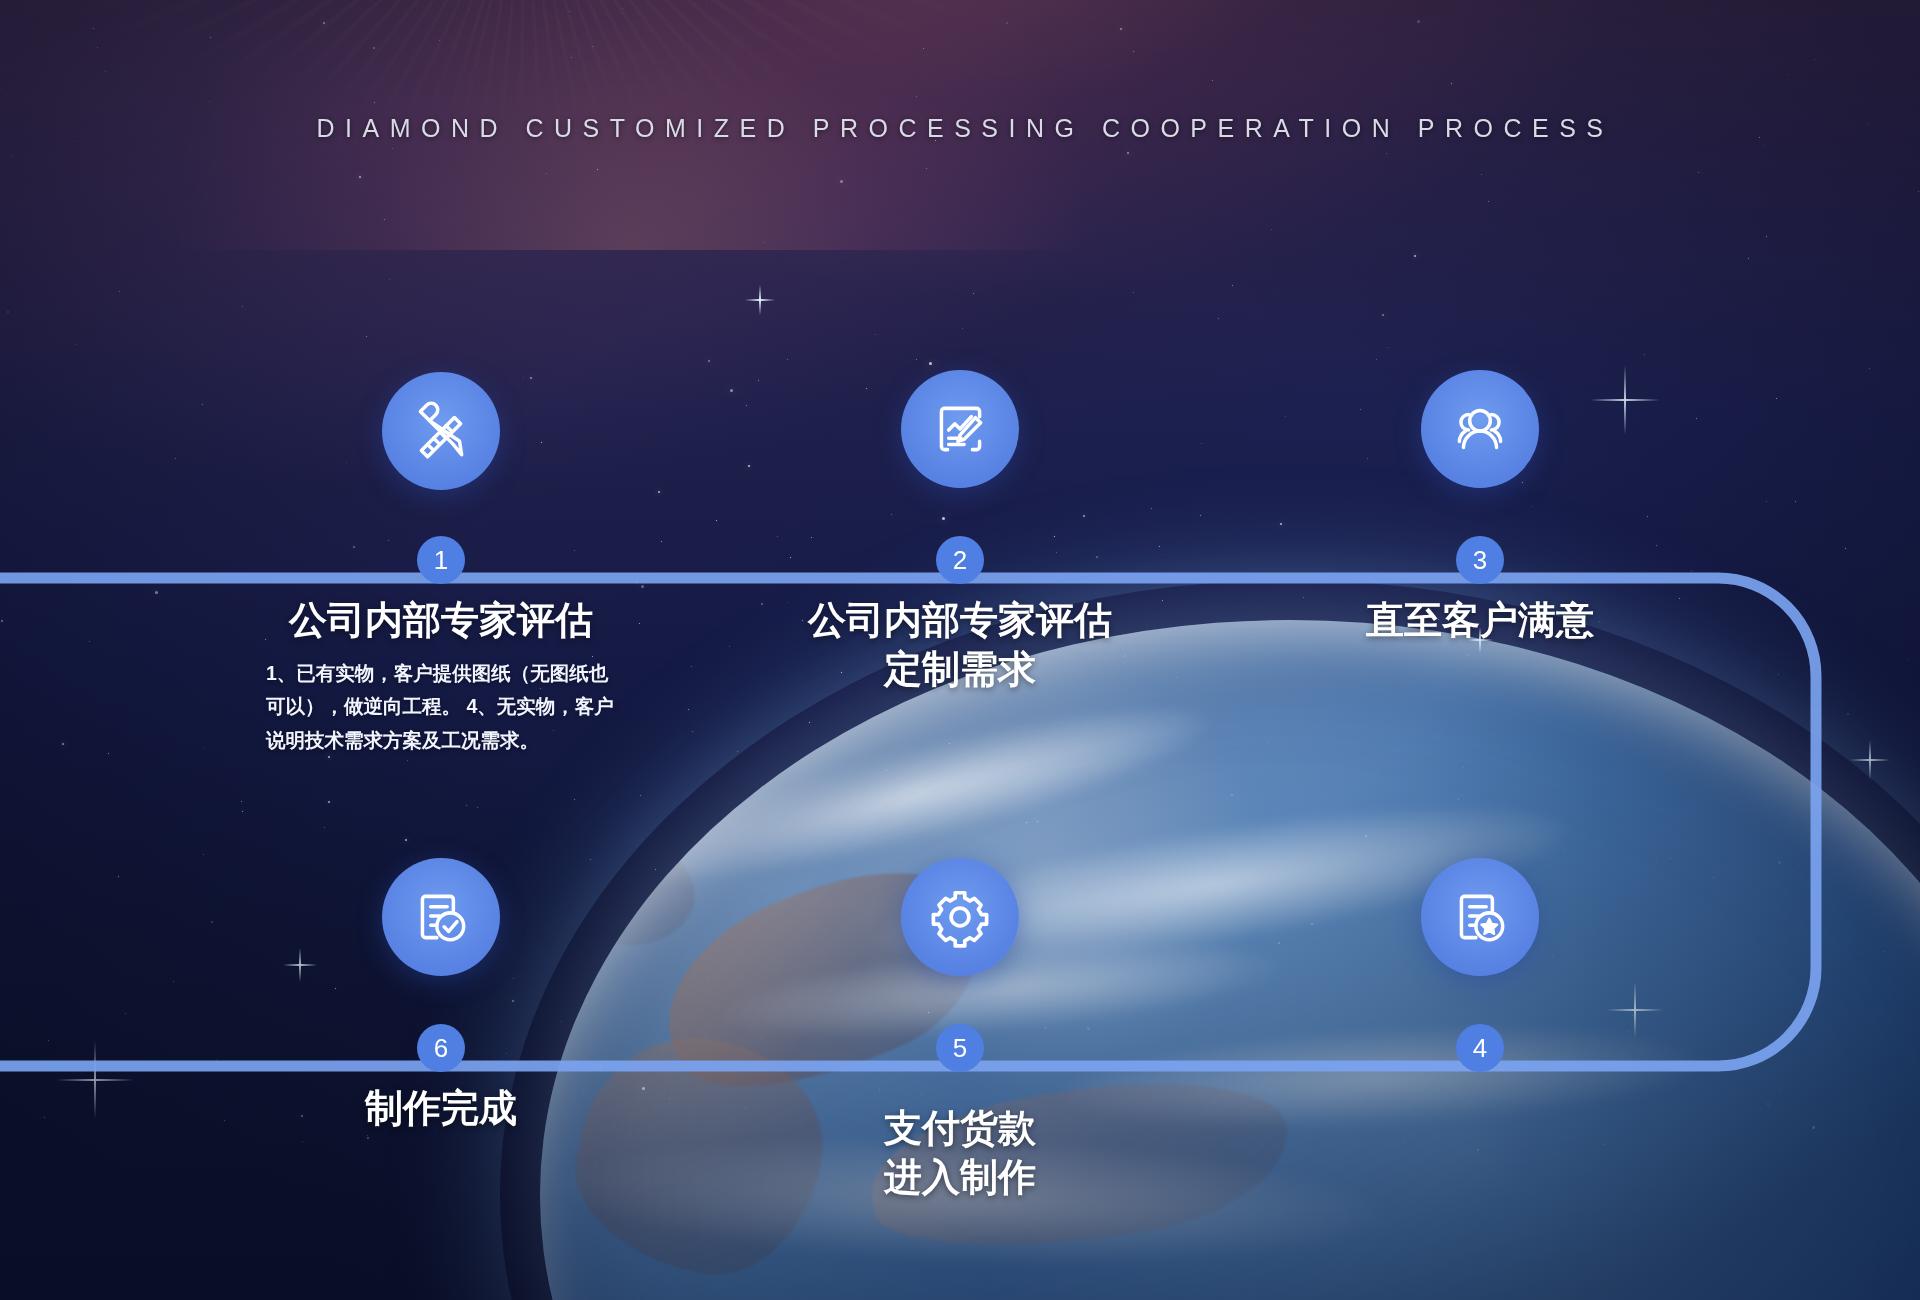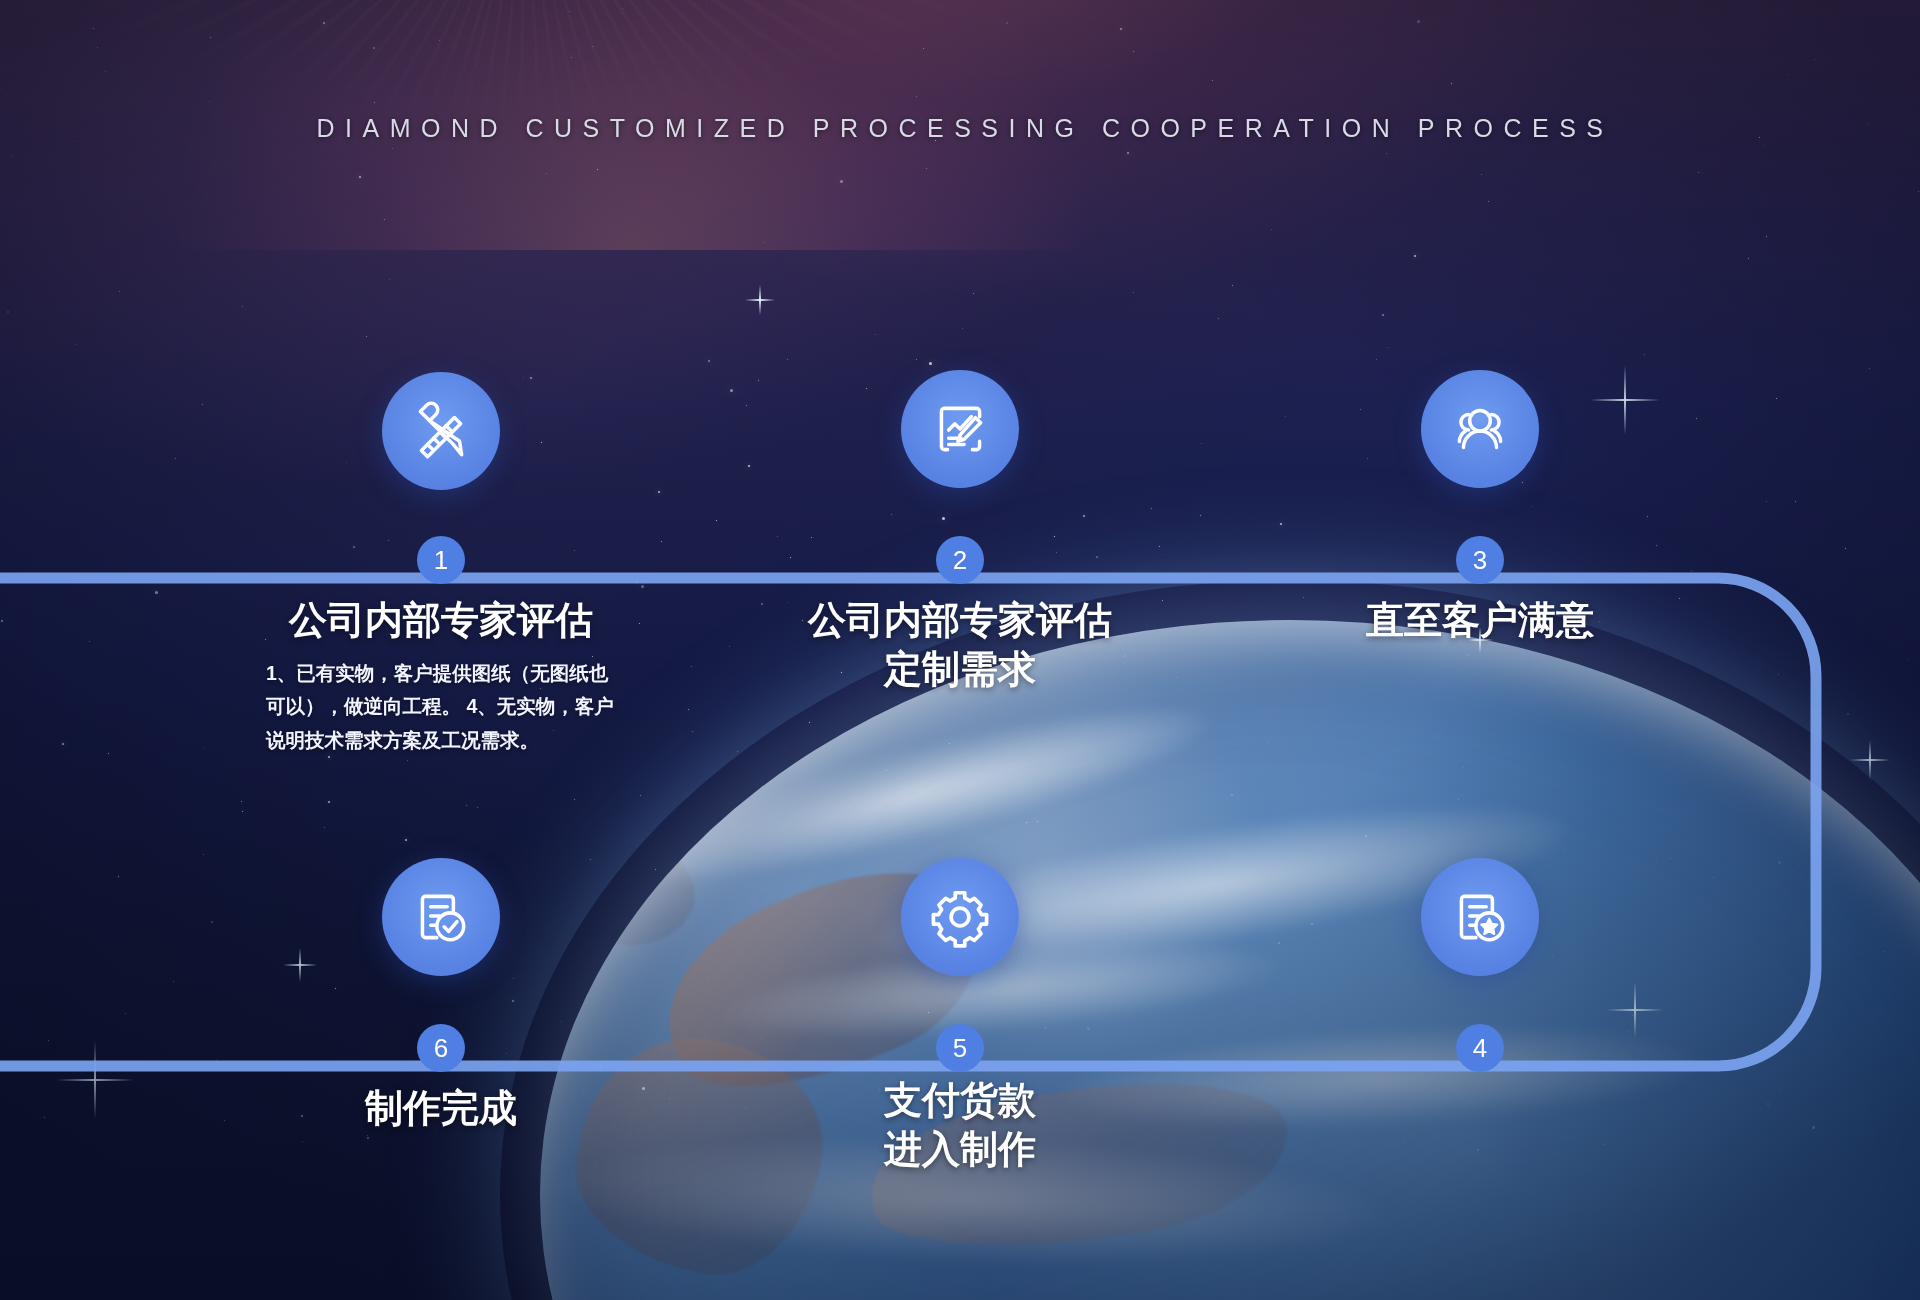--- a/index.html
+++ b/index.html
@@ -510,21 +510,21 @@
   </div>
 
   <div class="step" style="left:745px; top:1048px;">
     <div class="ring" style="left:156px; top:-190px;">
       <svg viewBox="0 0 64 64" fill="none" stroke="#ffffff" stroke-width="3.6" stroke-linecap="round" stroke-linejoin="round">
         <path d="M27.4 8.5 h9.2 v5.1 a19 19 0 0 1 4.9 2.9 l4.4-2.6 l6.5 6.5 l-2.6 4.4 a19 19 0 0 1 2.9 4.9 h5.1 v9.2 h-5.1 a19 19 0 0 1-2.9 4.9 l2.6 4.4 l-6.5 6.5 l-4.4-2.6 a19 19 0 0 1-4.9 2.9 v5.1 h-9.2 v-5.1 a19 19 0 0 1-4.9-2.9 l-4.4 2.6 l-6.5-6.5 l2.6-4.4 a19 19 0 0 1-2.9-4.9 h-5.1 v-9.2 h5.1 a19 19 0 0 1 2.9-4.9 l-2.6-4.4 l6.5-6.5 l4.4 2.6 a19 19 0 0 1 4.9-2.9 z"></path>
         <circle cx="32" cy="32" r="8.6"></circle>
       </svg>
     </div>
     <div class="badge" style="left:191px; top:-24px;">5</div>
-    <div class="hd" style="margin-top:28px;">支付货款
+    <div class="hd" style="margin-top:56px;">支付货款
 进入制作</div>
   </div>
 
   <div class="step" style="left:1265px; top:1048px;">
     <div class="ring" style="left:156px; top:-190px;">
       <svg viewBox="0 0 64 64" fill="none" stroke="#ffffff" stroke-width="3.4" stroke-linecap="round" stroke-linejoin="round">
         <path d="M44 26 V15 A3 3 0 0 0 41 12 H17 A3 3 0 0 0 14 15 V49 A3 3 0 0 0 17 52 H28"></path>
         <path d="M22 22 H38 M22 31 H31 M22 40 H28"></path>
         <circle cx="41" cy="41" r="13"></circle>
         <path d="M41 33.6 l2.4 4.9 l5.4 .8 l-3.9 3.8 l .9 5.4 l-4.8-2.5 l-4.8 2.5 l .9-5.4 l-3.9-3.8 l5.4-.8 z" fill="#ffffff" stroke-width="2"></path>

